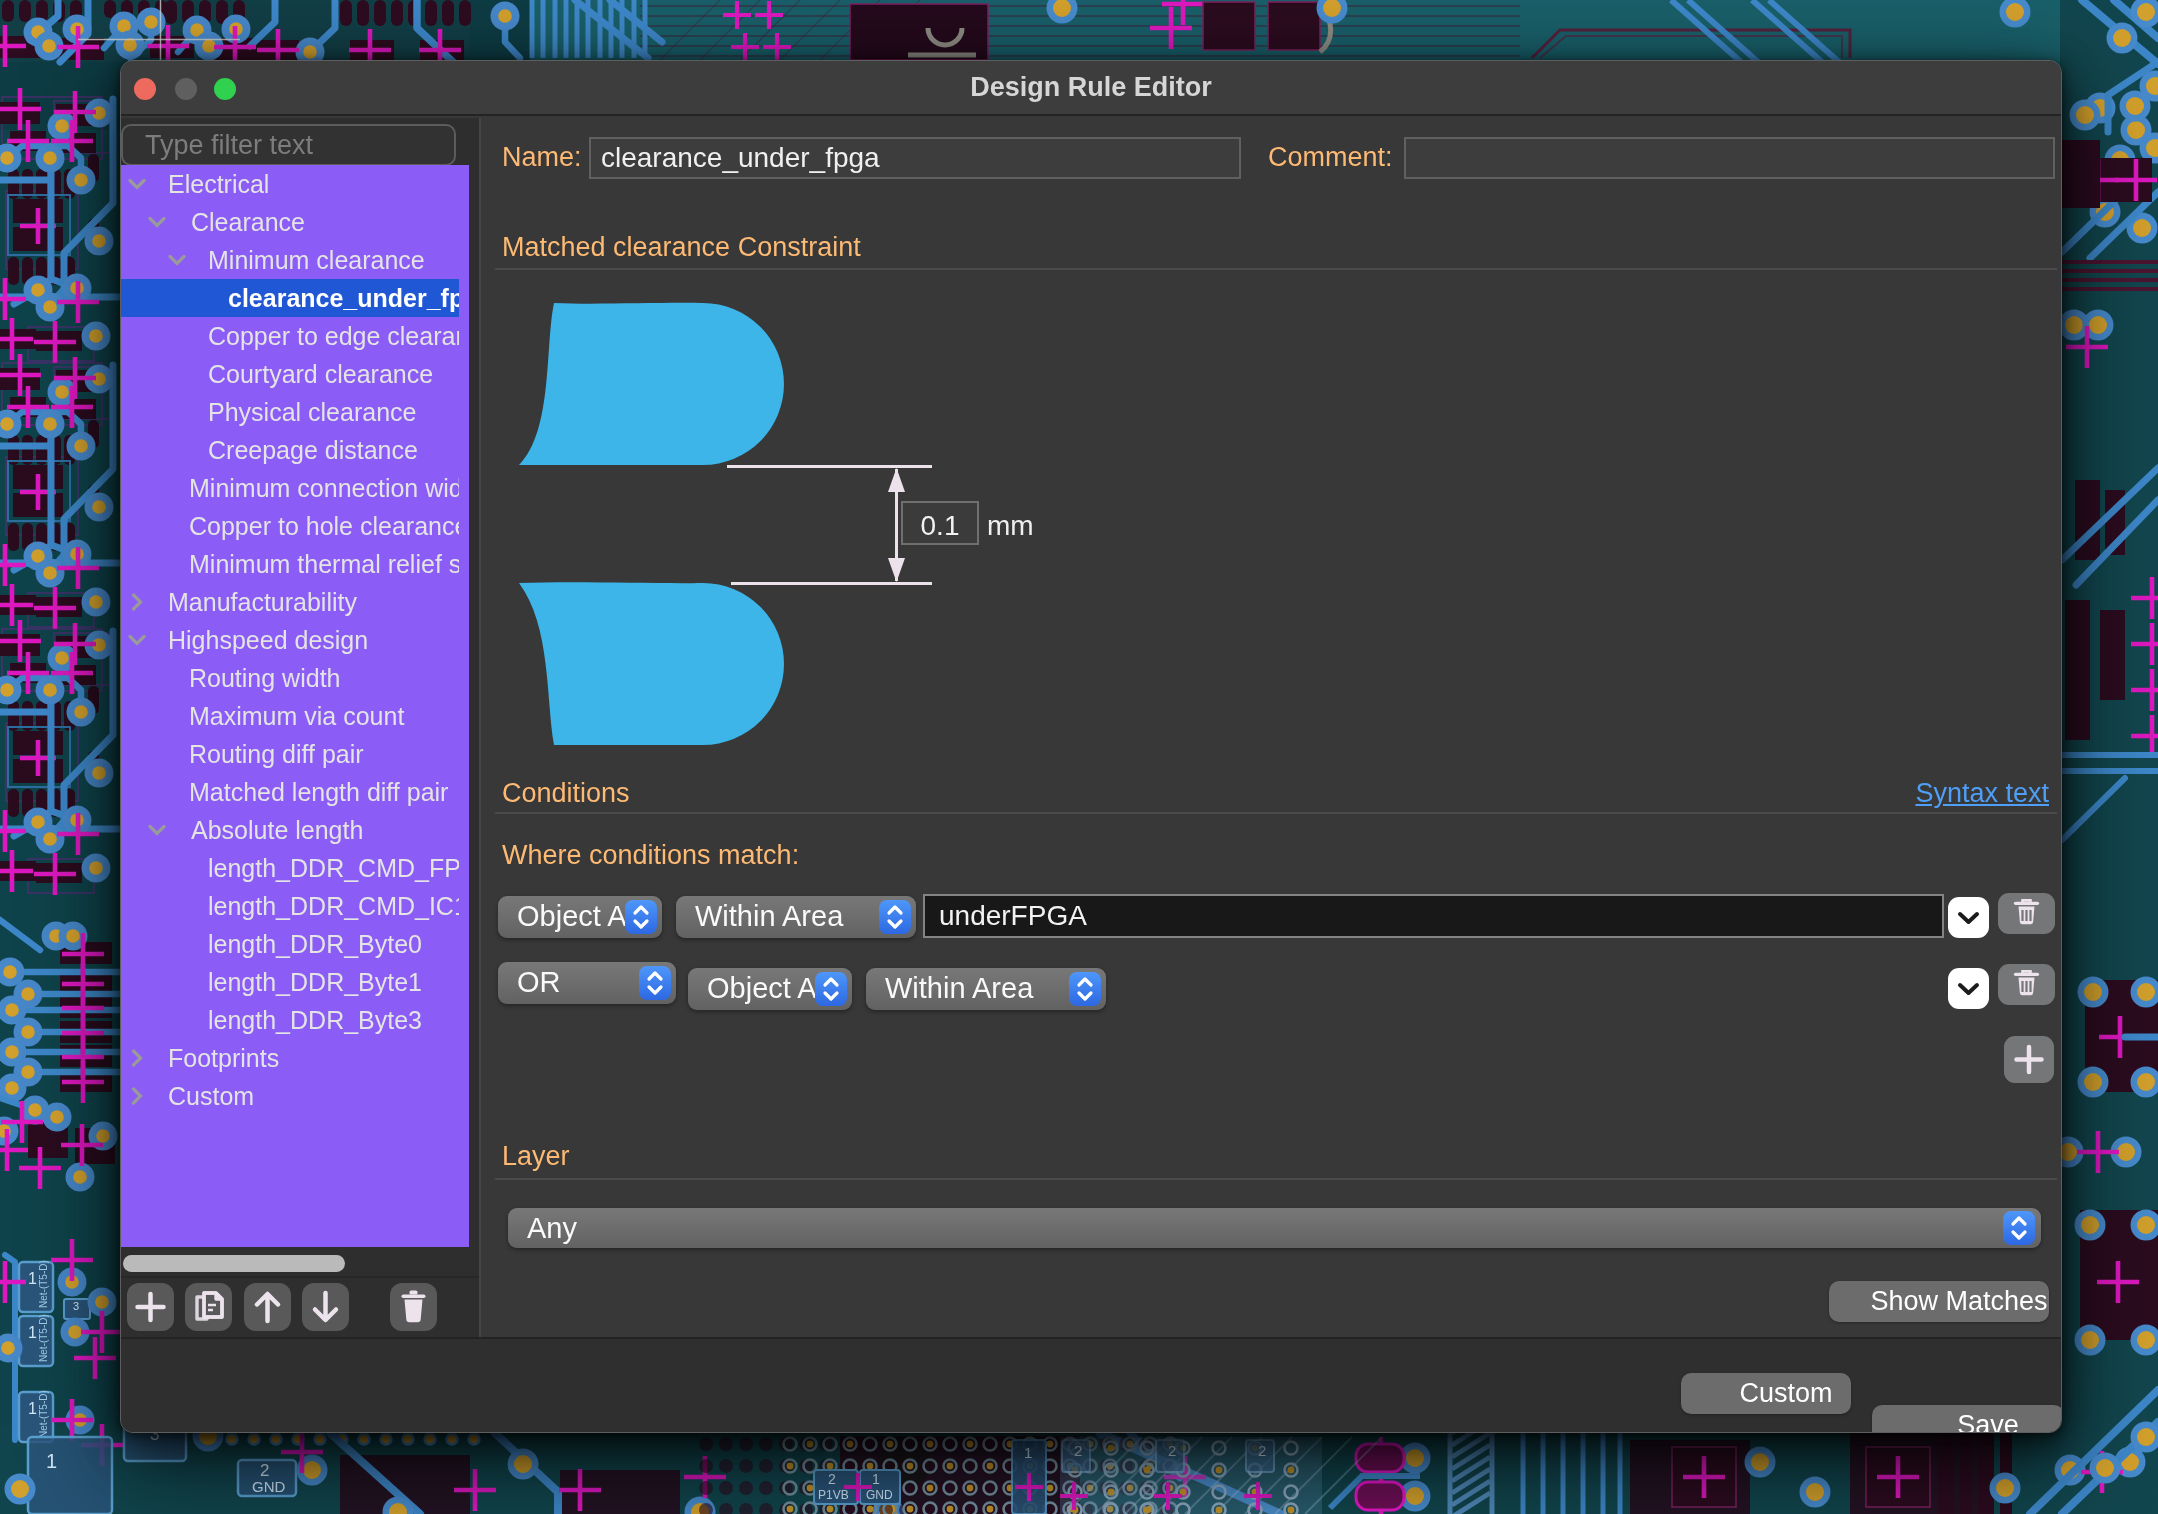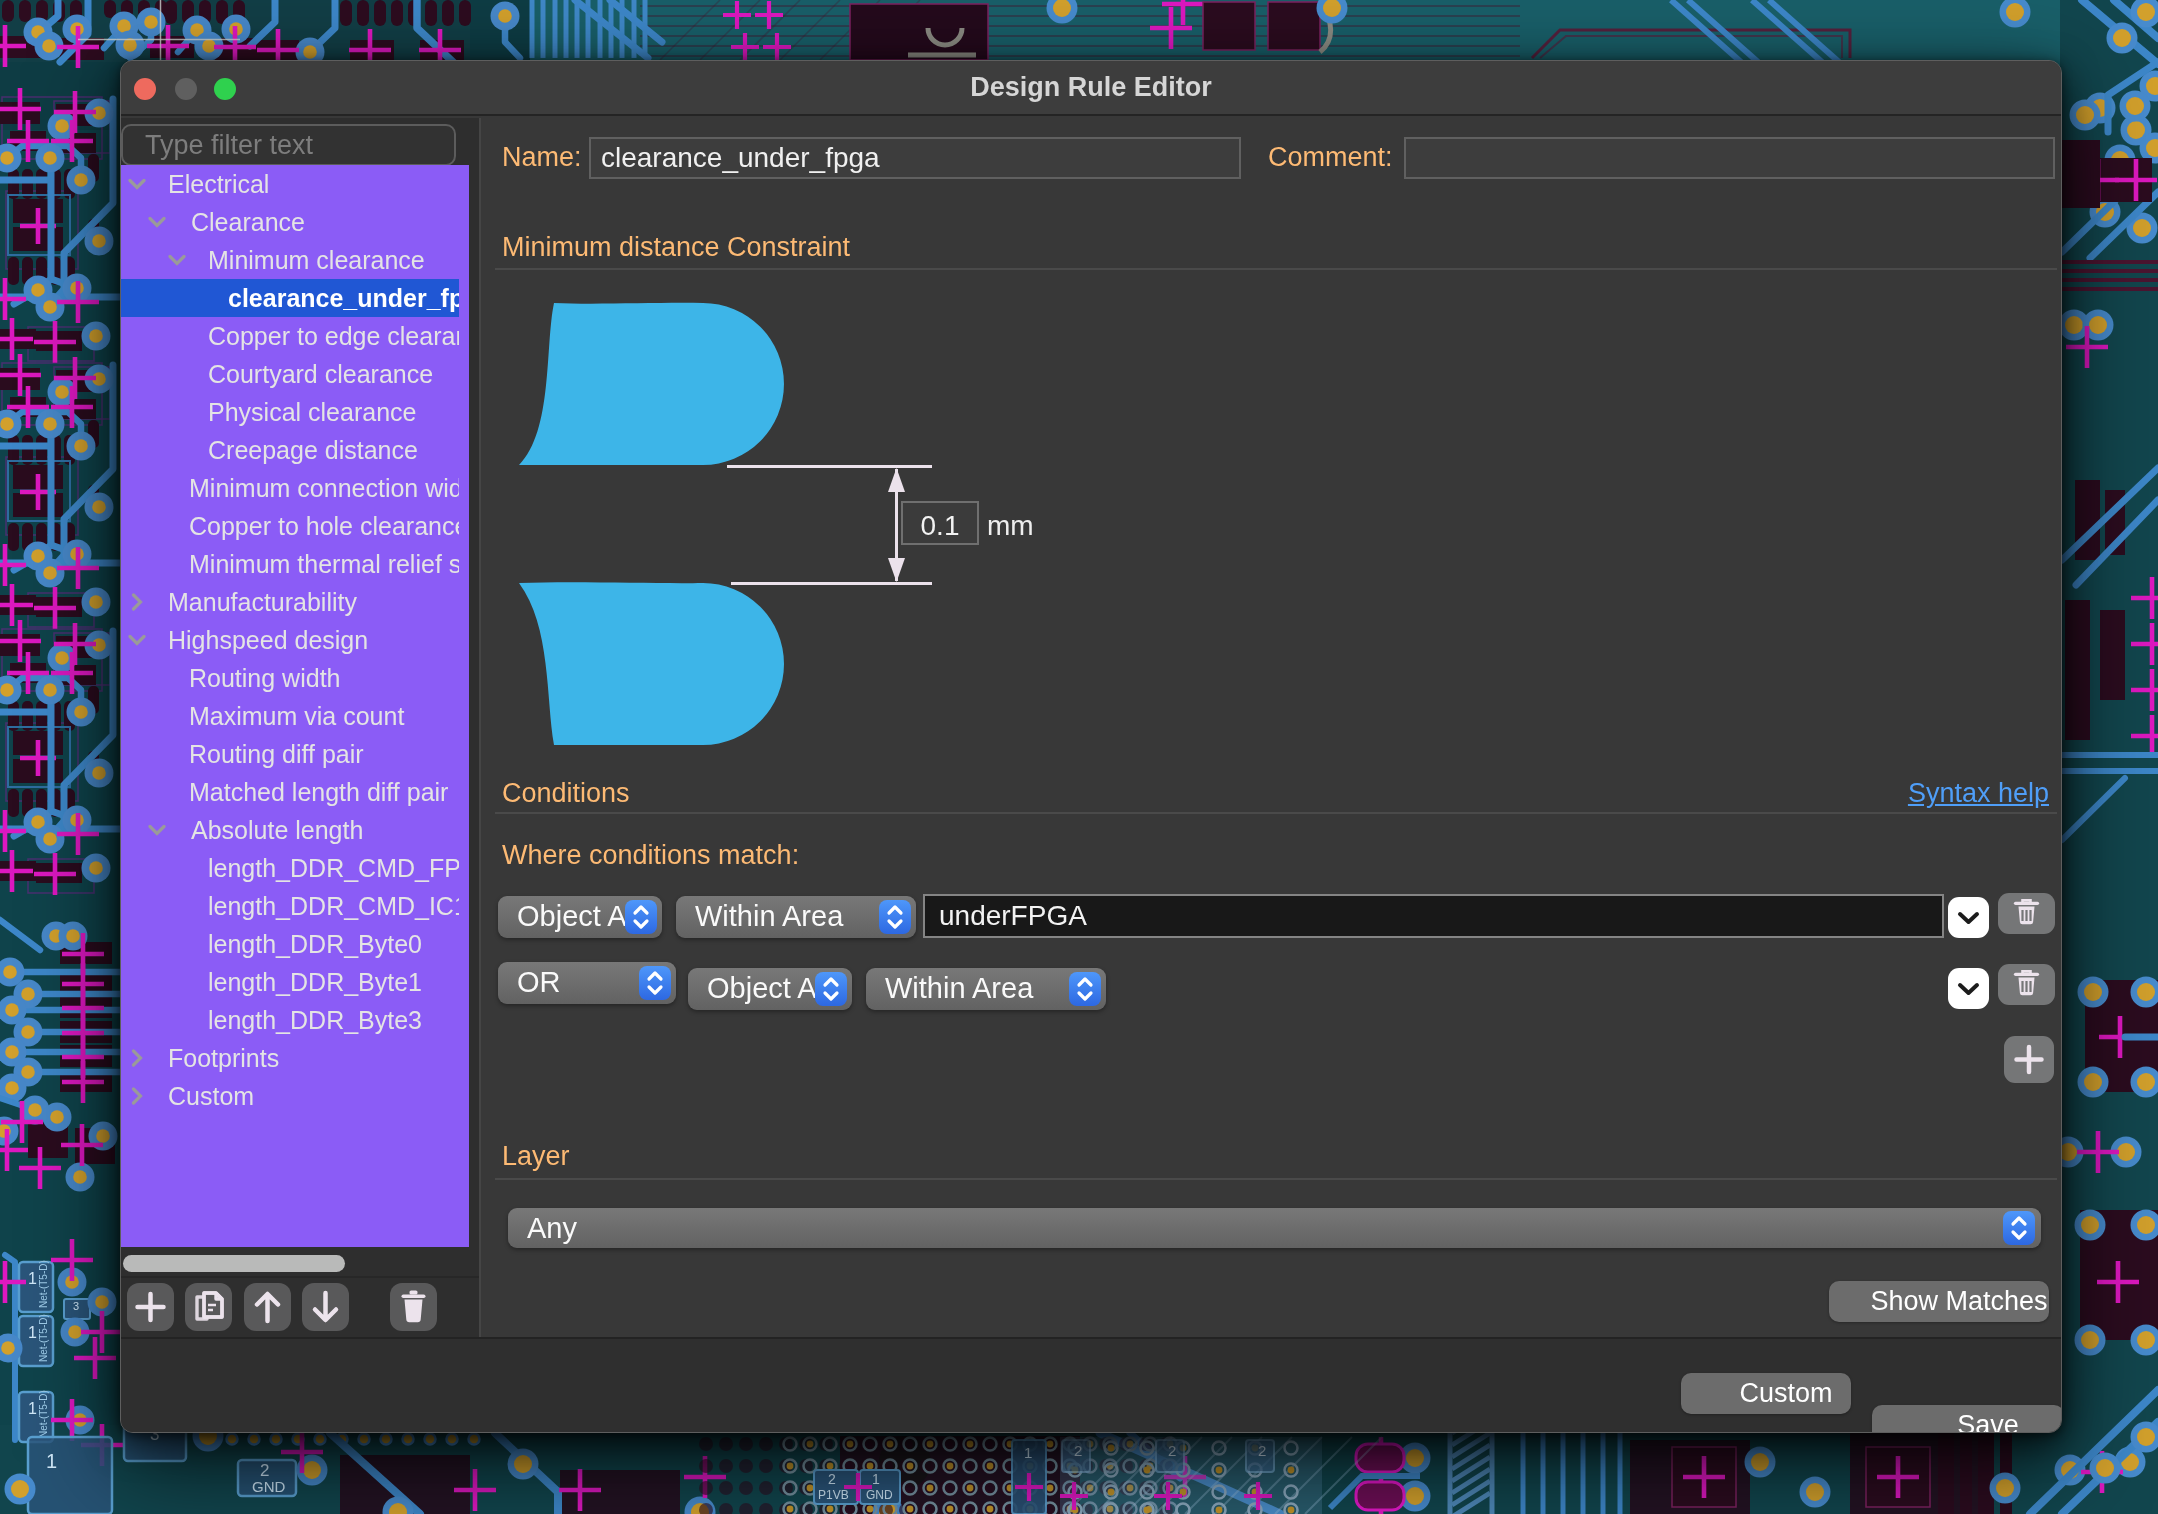--- a/index.html
+++ b/index.html
@@ -1000,21 +1000,21 @@
           </svg></div>
     </div>
   </div>
 
   <div id="main">
     <div class="lab" style="left:19px; top:24px;">Name:</div>
     <div class="inp" style="left:106px; top:19px; width:652px;">clearance_under_fpga</div>
     <div class="lab" style="left:785px; top:24px;">Comment:</div>
     <div class="inp" style="left:921px; top:19px; width:651px;"></div>
 
-    <div class="lab" style="left:19px; top:114px;">Minimum distance Constraint</div>
+    <div class="lab" style="left:19px; top:114px;">Matched clearance Constraint</div>
     <div class="hr" style="left:12px; top:150px; width:1562px;"></div>
 
     <svg style="position:absolute; left:18px; top:173px;" width="560" height="480" viewBox="0 0 560 480">
       <g fill="#3db5e8">
         <path d="M 53,12 C 95,14 160,11 202,12 A 81 81 0 0 1 202,174 L 18,174 C 52,140 44,55 53,12 Z"></path>
         <path d="M 18,292 C 80,290 160,293 202,292 A 81 81 0 0 1 202,454 L 53,454 C 45,408 50,335 18,292 Z"></path>
       </g>
       <g stroke="#ece2ec" stroke-width="3" fill="none">
         <path d="M 226,175.5 L 431,175.5"></path>
         <path d="M 230,292.5 L 431,292.5"></path>
@@ -1023,21 +1023,21 @@
       <g fill="#ece2ec">
         <path d="M 395.5,177 L 387,201 L 404,201 Z"></path>
         <path d="M 395.5,291 L 387,267 L 404,267 Z"></path>
       </g>
       <rect x="401" y="211" width="76" height="42" fill="#3b3b3b" stroke="#6f6f6f" stroke-width="2"></rect>
       <text x="439" y="244" fill="#f2f2f2" font-size="28" text-anchor="middle">0.1</text>
       <text x="486" y="244" fill="#eeeeee" font-size="28">mm</text>
     </svg>
 
     <div class="lab" style="left:19px; top:660px;">Conditions</div>
-    <div class="lab" style="right:14px; top:660px; color:#4f9ef8; text-decoration:underline;">Syntax help</div>
+    <div class="lab" style="right:14px; top:660px; color:#4f9ef8; text-decoration:underline;">Syntax text</div>
     <div class="hr" style="left:12px; top:694px; width:1562px;"></div>
     <div class="lab" style="left:19px; top:722px;">Where conditions match:</div>
 
     <div class="dd" style="left:15px; top:778px; width:164px;">Object A<div class="step"><svg width="32" height="34" viewBox="0 0 32 34">
             <path d="M10 13 L16 7 L22 13 M10 21 L16 27 L22 21" stroke="#fff" stroke-width="3.2" fill="none" stroke-linecap="round" stroke-linejoin="round"></path>
           </svg></div></div>
     <div class="dd" style="left:193px; top:778px; width:240px;">Within Area<div class="step"><svg width="32" height="34" viewBox="0 0 32 34">
             <path d="M10 13 L16 7 L22 13 M10 21 L16 27 L22 21" stroke="#fff" stroke-width="3.2" fill="none" stroke-linecap="round" stroke-linejoin="round"></path>
           </svg></div></div>
     <div class="cfield" style="left:440px; top:776px; width:1021px;">underFPGA</div>

